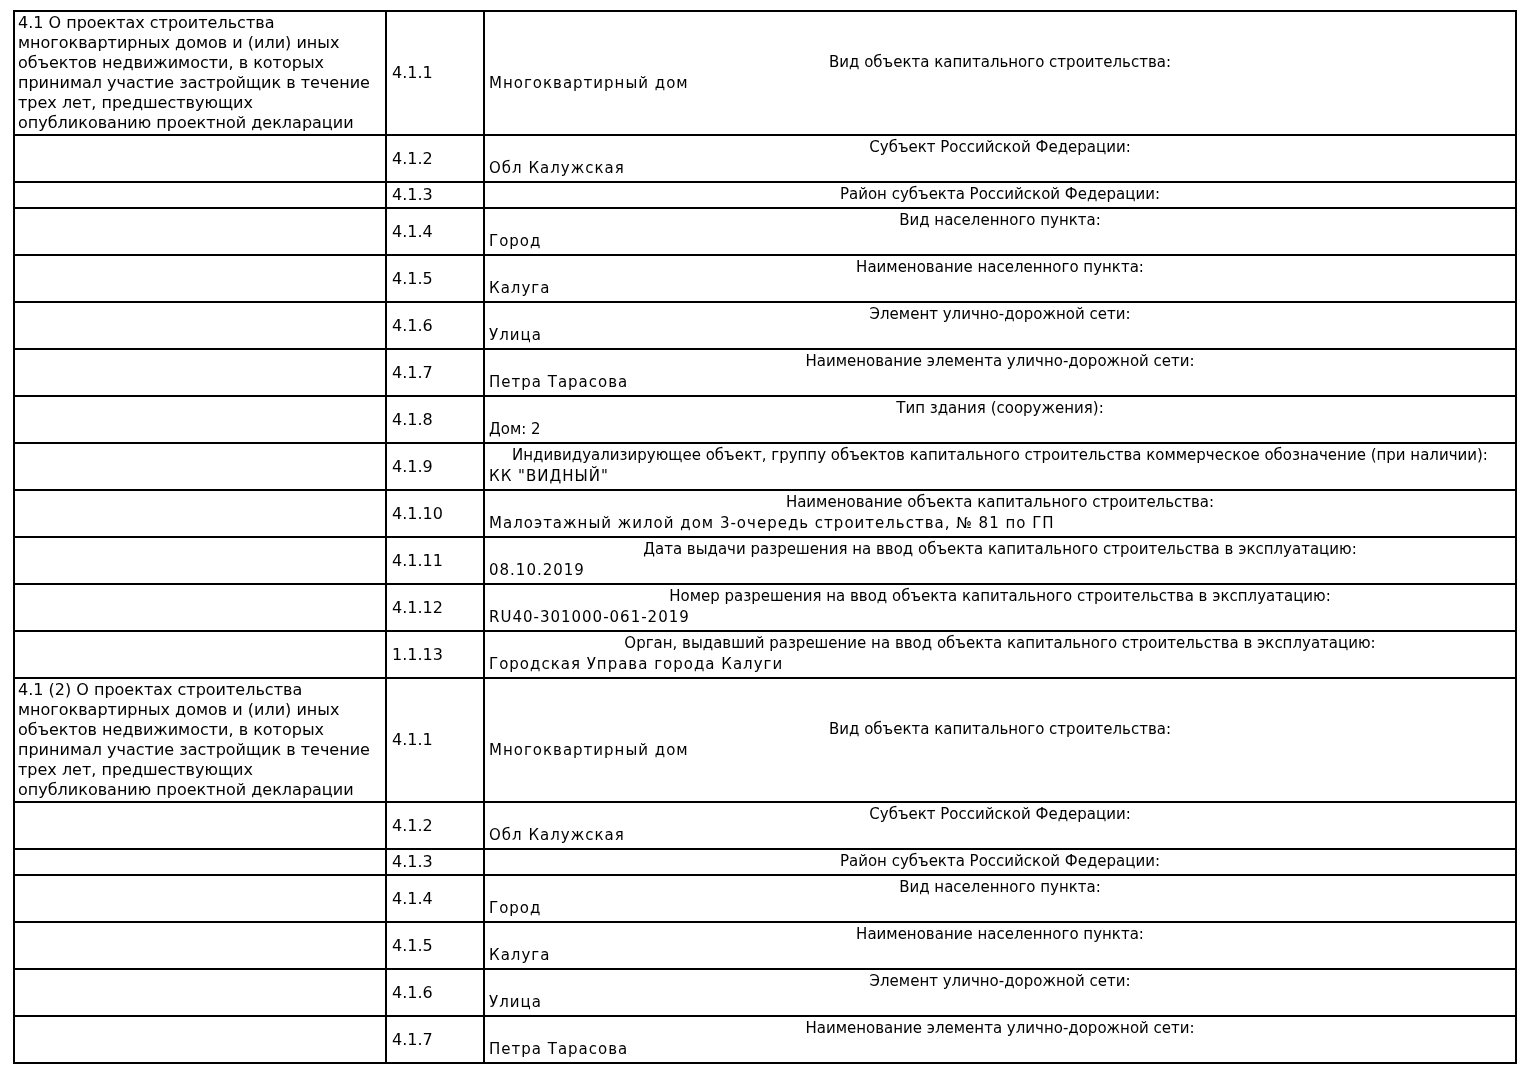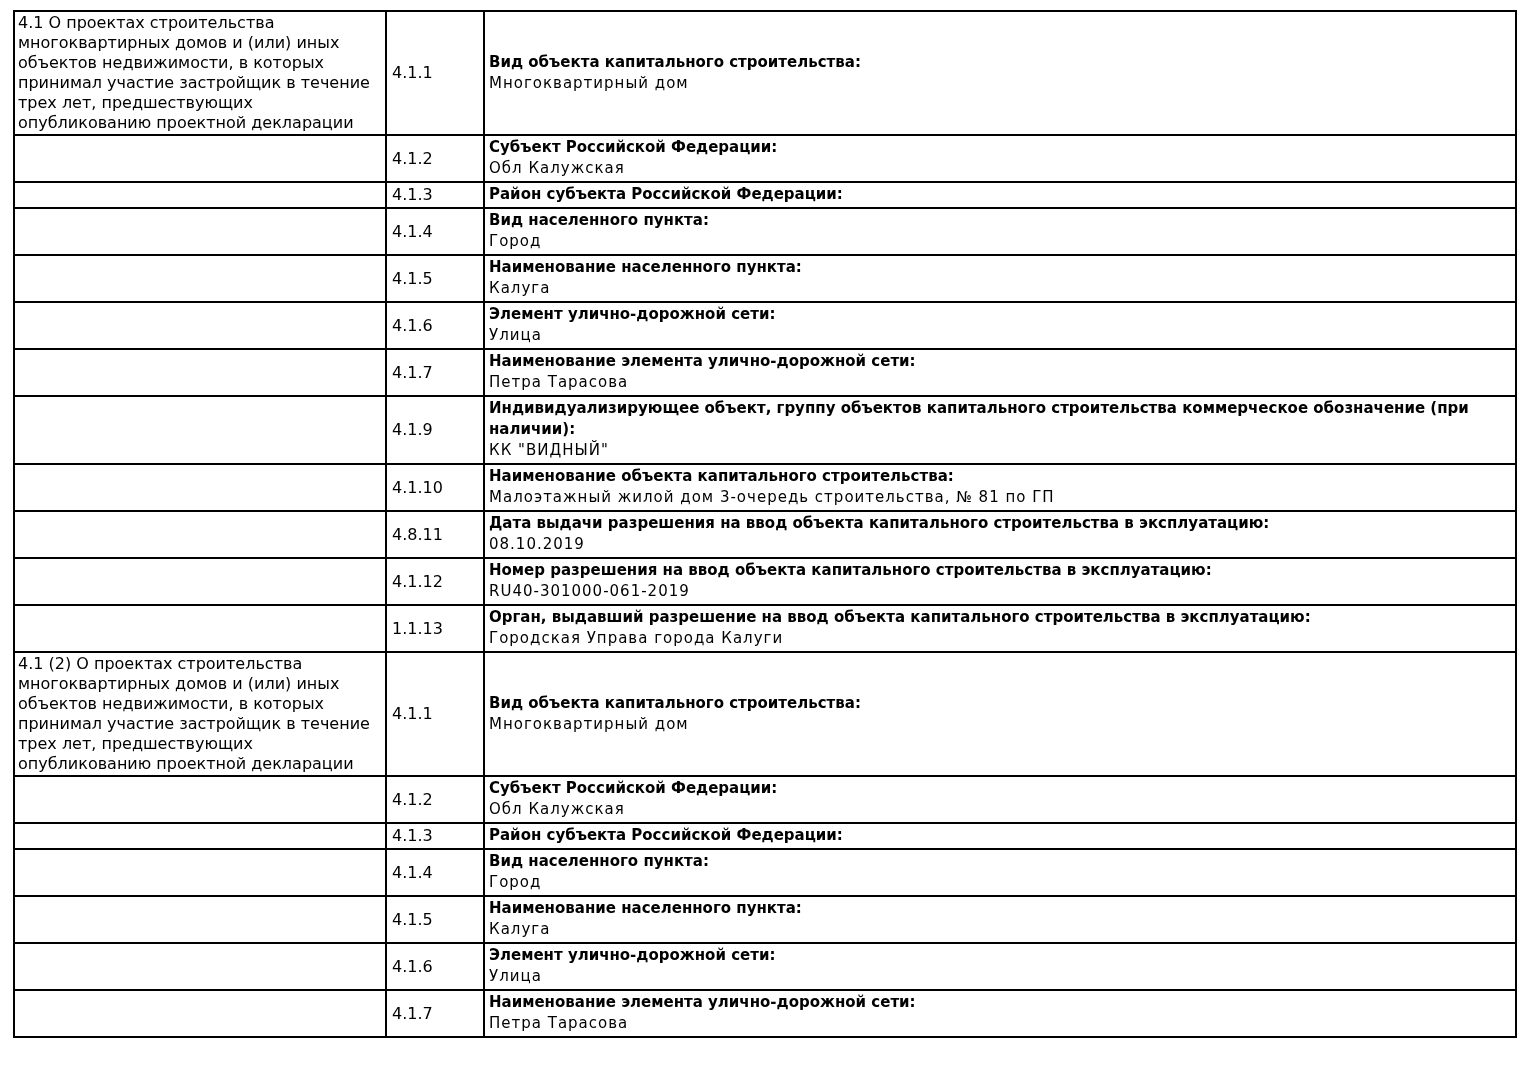--- a/index.html
+++ b/index.html
@@ -42,21 +42,22 @@
     line-height: 20px;
     padding: 1px 2px 1px 5px;
     margin-left: 34px;
   }
   td.cell-content {
     font-size: 15px;
     line-height: 21px;
     padding: 1px 4px 2px 4px;
   }
   .field-label {
-    font-weight: bold;
+    font-weight: normal;
+    text-align: center;
   }
   .field-value {
     font-weight: normal;
     letter-spacing: 1px;
   }
   .field-value.plain {
     font-weight: normal;
     letter-spacing: 0;
   }
 </style>
@@ -127,20 +128,28 @@
 
   <tr>
     <td class="cell-desc"></td>
     <td class="cell-code">4.1.7</td>
     <td class="cell-content">
       <div class="field-label">Наименование элемента улично-дорожной сети:</div>
       <div class="field-value">Петра Тарасова</div>
     </td>
   </tr>
 
+  <tr>
+    <td class="cell-desc"></td>
+    <td class="cell-code">4.1.8</td>
+    <td class="cell-content">
+      <div class="field-label">Тип здания (сооружения):</div>
+      <div class="field-value plain">Дом: 2</div>
+    </td>
+  </tr>
 
   <tr>
     <td class="cell-desc"></td>
     <td class="cell-code">4.1.9</td>
     <td class="cell-content">
       <div class="field-label">Индивидуализирующее объект, группу объектов капитального строительства коммерческое обозначение (при наличии):</div>
       <div class="field-value">КК "ВИДНЫЙ"</div>
     </td>
   </tr>
 
@@ -148,21 +157,21 @@
     <td class="cell-desc"></td>
     <td class="cell-code">4.1.10</td>
     <td class="cell-content">
       <div class="field-label">Наименование объекта капитального строительства:</div>
       <div class="field-value">Малоэтажный жилой дом 3-очередь строительства, № 81 по ГП</div>
     </td>
   </tr>
 
   <tr>
     <td class="cell-desc"></td>
-    <td class="cell-code">4.8.11</td>
+    <td class="cell-code">4.1.11</td>
     <td class="cell-content">
       <div class="field-label">Дата выдачи разрешения на ввод объекта капитального строительства в эксплуатацию:</div>
       <div class="field-value">08.10.2019</div>
     </td>
   </tr>
 
   <tr>
     <td class="cell-desc"></td>
     <td class="cell-code">4.1.12</td>
     <td class="cell-content">

